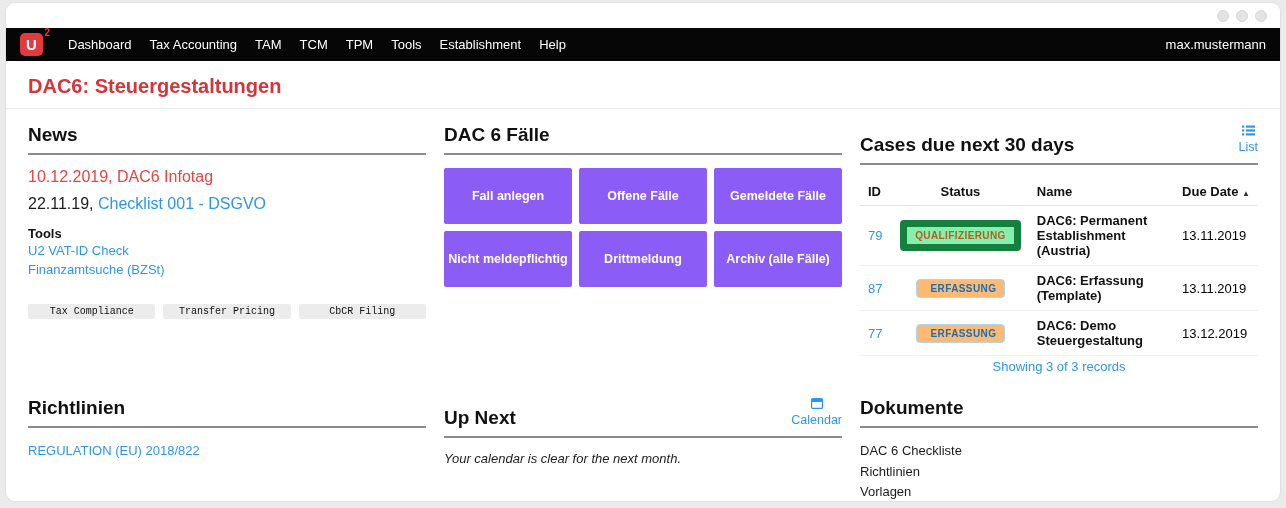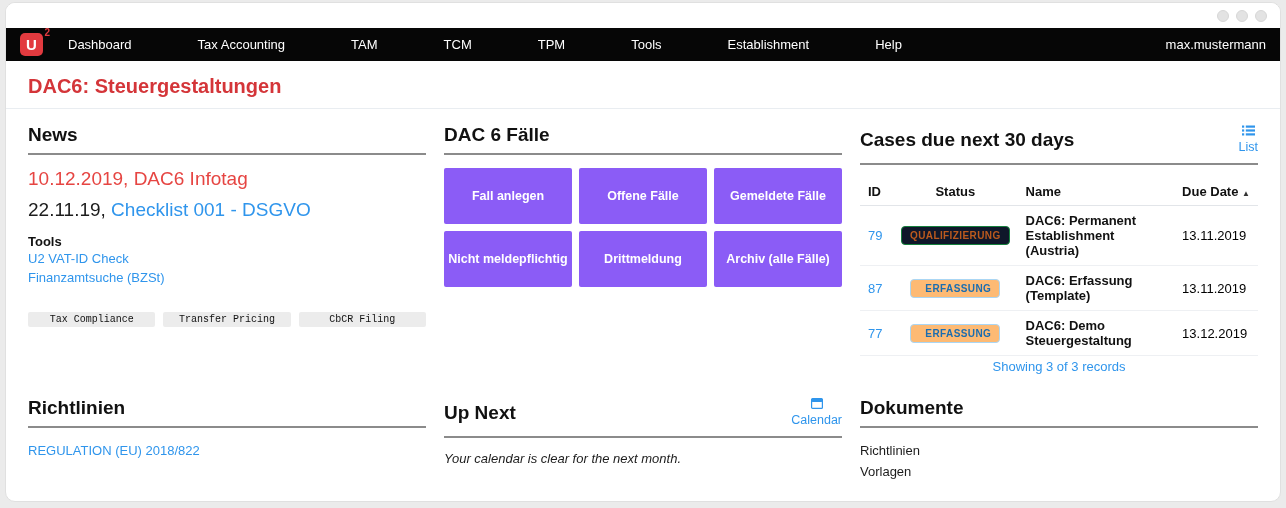--- a/index.html
+++ b/index.html
@@ -19,46 +19,46 @@
 
   
   .navbar { height:33px; background:#060606; display:flex; align-items:center; padding:0 14px; }
   .logo { position:relative; margin-right:16px; cursor:pointer; }
   .logo-box {
     display:flex; align-items:center; justify-content:center;
     width:23px; height:23px; background:#e23a3f; border-radius:5px;
     color:#fff; font-weight:bold; font-size:15px;
   }
   .logo-sup { position:absolute; top:-6px; right:-7px; color:#e23a3f; font-size:10px; font-weight:bold; }
-  .nav-items { display:flex; align-items:flex-end;gap:48px; }
+  .nav-items { display:flex; align-items:flex-end; }
   .nav-item { color:#fff; font-size:13px; padding:0 9px; cursor:pointer; white-space:nowrap; }
   .nav-user { margin-left:auto; color:#fff; font-size:13px; cursor:pointer; }
 
   
   .content { padding:0 22px; }
   .page-title { color:#d43539; font-size:20px; font-weight:bold; margin-top:14px; }
   .title-divider { height:1px; background:#e9edf1; margin:10px -22px 0; }
 
   .grid {
     display:grid; grid-template-columns:repeat(3, 1fr);
     column-gap:18px; row-gap:24px; margin-top:16px;
   }
 
   .sec-head {
-    display:flex; justify-content:space-between; align-items:center;
+    display:flex; justify-content:space-between; align-items:flex-end;
     border-bottom:2px solid #8b8b8b; padding-bottom:7px; margin-bottom:13px;
   }
   .sec-head h2 { font-size:19px; font-weight:bold; color:#111; line-height:1.1; }
   .head-link { display:flex; align-items:center; gap:4px; color:#2f95ec; font-size:12.5px; text-decoration:none; cursor:pointer; padding-bottom:2px;flex-direction:column; }
 
   .link { color:#2f95ec; text-decoration:none; cursor:pointer; }
   .red-link { color:#e64542; text-decoration:none; cursor:pointer; }
 
   
-  .news-item { font-size:19px; color:#1c1c1c; margin-bottom:9px; }
+  .news-item { font-size:16px; color:#1c1c1c; margin-bottom:9px; }
   .tools-label { font-size:13px; font-weight:bold; color:#111; margin-top:13px; }
   .tool-link { display:block; font-size:13px; line-height:1.48; }
   .btn-row { display:flex; gap:8px; margin-top:25px; }
   .gray-btn {
     flex:1; height:15px; background:#ececec; border:none; border-radius:2px;
     font-family:Liberation Mono, monospace; font-size:10px; color:#111; cursor:pointer;
   }
 
   
   .blue-grid { display:grid; grid-template-columns:repeat(3,1fr); gap:7px; }
@@ -75,21 +75,21 @@
   .col-id { width:9%; }
   .col-status { width:24%; text-align:center !important; }
   .col-name { width:49%; }
   .col-due { width:18%; white-space:nowrap; }
   .cell-name { font-weight:bold; color:#111; }
   .sort-arrow { font-size:8px; color:#333; }
   .badge {
     display:inline-block; font-size:10px; font-weight:bold; letter-spacing:.4px;
     padding:3px 8px; border-radius:4px; white-space:nowrap;
   }
-  .badge-warning { background:#0f172a; color:#bb5a1e; border:1px solid #15803d; }
+  .badge-warning { background:#86efac; color:#bb5a1e; border:7px solid #15803d; }
   .badge-info { background:#fdba74; color:#1b6db0; border:1px solid #aad6f4;padding-left:14px; }
   .table-footer { font-size:13px; margin-top:3px;text-align:center; }
 
   
   .plain-line { font-size:13px; color:#1c1c1c; line-height:1.6; cursor:pointer; }
   .empty-note { font-size:13px; font-style:italic; color:#1c1c1c; }
   .reg-link { font-size:13px; }
 
   .icon-svg { display:block; }
 </style>
@@ -232,20 +232,21 @@
               <span>Calendar</span>
             </a>
           </div>
           <div class="empty-note">Your calendar is clear for the next month.</div>
         </section>
 
         <section>
           <div class="sec-head">
             <h2>Dokumente</h2>
           </div>
+          <div class="plain-line">DAC 6 Checkliste</div>
           <div class="plain-line">Richtlinien</div>
           <div class="plain-line">Vorlagen</div>
 
         </section>
 
       </div>
     </div>
   </div>
 </div>
 

